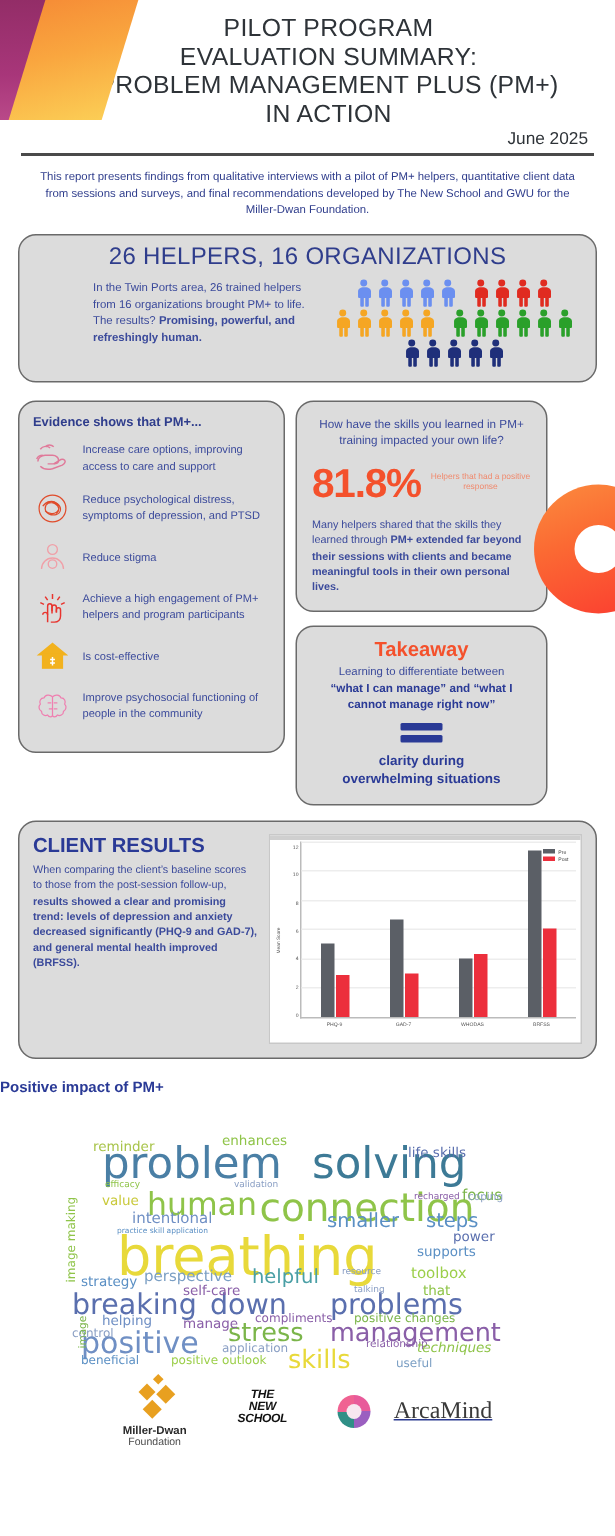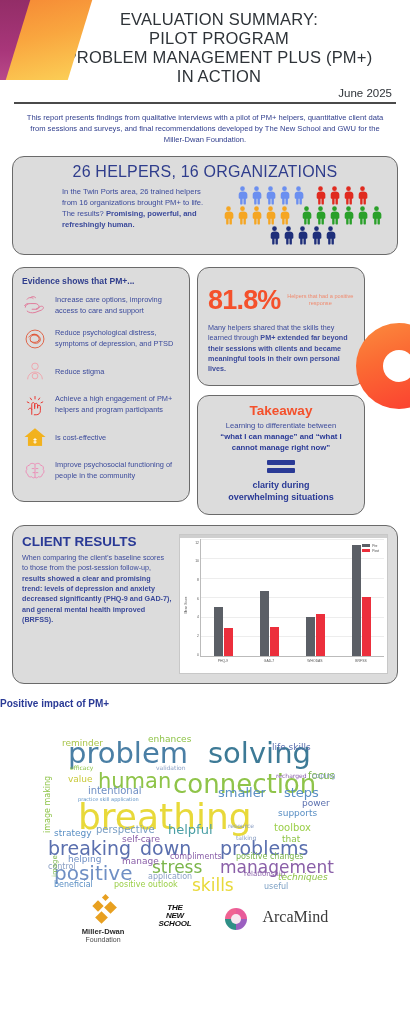--- a/index.html
+++ b/index.html
@@ -114,38 +114,38 @@
   
   .footer { display: flex; align-items: center; justify-content: center; gap: 34px; margin-top: 12px; }
   .logo { display: flex; flex-direction: column; align-items: center; }
   .md-diamonds { position: relative; width: 32px; height: 30px; }
   .dm { position: absolute; background: #e8a020; transform: rotate(45deg); }
   .md-name { font-size: 7.6px; font-weight: bold; color: #2b2b2b; margin-top: 2px; }
   .md-sub { font-size: 7px; color: #4a4a4a; }
   .tns { font-size: 8px; font-weight: bold; color: #111; line-height: 8.4px; letter-spacing: -.2px; font-style: italic; }
   .tns-rule { height: 1.4px; background: #111; margin-top: 1px; }
   .tns-rule2 { height: 1.4px; background: #111; margin-top: 1.4px; }
-  .arca { display: flex; align-items: flex-start; gap: 15px; }
+  .arca { display: flex; align-items: center; gap: 15px; text-decoration: underline; }
   .arca-mark { width: 22px; height: 22px; border-radius: 50%; overflow: hidden; position: relative;
                background: conic-gradient(#e85b9a 0deg 90deg, #9b5fc0 90deg 180deg, #2f8f86 180deg 270deg, #f06292 270deg 360deg); }
   .arca-mark::after { content:""; position:absolute; left:6px; top:6px; width:10px; height:10px; border-radius:50%; background:#f7e7f0; }
   .arca-name { font-family: "Liberation Serif", serif; font-size: 16px; color: #3a3a3a; }
 </style>
 </head>
 <body>
 
 <div class="stripes">
   <div class="stripe stripe-purple"></div>
   <div class="stripe stripe-orange"></div>
 </div>
 
 <div class="header">
   <div class="title">
+    <div>PILOT PROGRAM</div>
     <div>EVALUATION SUMMARY:</div>
-    <div>PILOT PROGRAM</div>
     <div>PROBLEM MANAGEMENT PLUS (PM+)</div>
     <div>IN ACTION</div>
   </div>
   <div class="date">June 2025</div>
 </div>
 <div class="rule"></div>
 <div class="intro">This report presents findings from qualitative interviews with a pilot of PM+ helpers, quantitative client data from sessions and surveys, and final recommendations developed by The New School and GWU for the Miller-Dwan Foundation.</div>
 
 <div class="panel helpers">
   <div class="helpers-title">26 HELPERS, 16 ORGANIZATIONS</div>
@@ -334,20 +334,21 @@
                 <path d="M16 8v15M12 13h3M17 13h3M13 18h3M17 18h3"></path>
               </svg>
             </div>
             <div class="ev-text">Improve psychosocial functioning of people in the community</div>
           </div>
         </div>
     </div>
   </div>
   <div class="col-right">
     <div class="panel stat">
+      <div class="stat-q">How have the skills you learned in PM+ training impacted your own life?</div>
       <div class="stat-row">
         <div class="stat-num">81.8%</div>
         <div class="stat-cap">Helpers that had a positive response</div>
       </div>
       <div class="stat-body">
         <span>Many helpers shared that the skills they learned through </span><b>PM+ extended far beyond their sessions with clients and became meaningful tools in their own personal lives.</b>
       </div>
     </div>
 
     <div class="panel takeaway">

